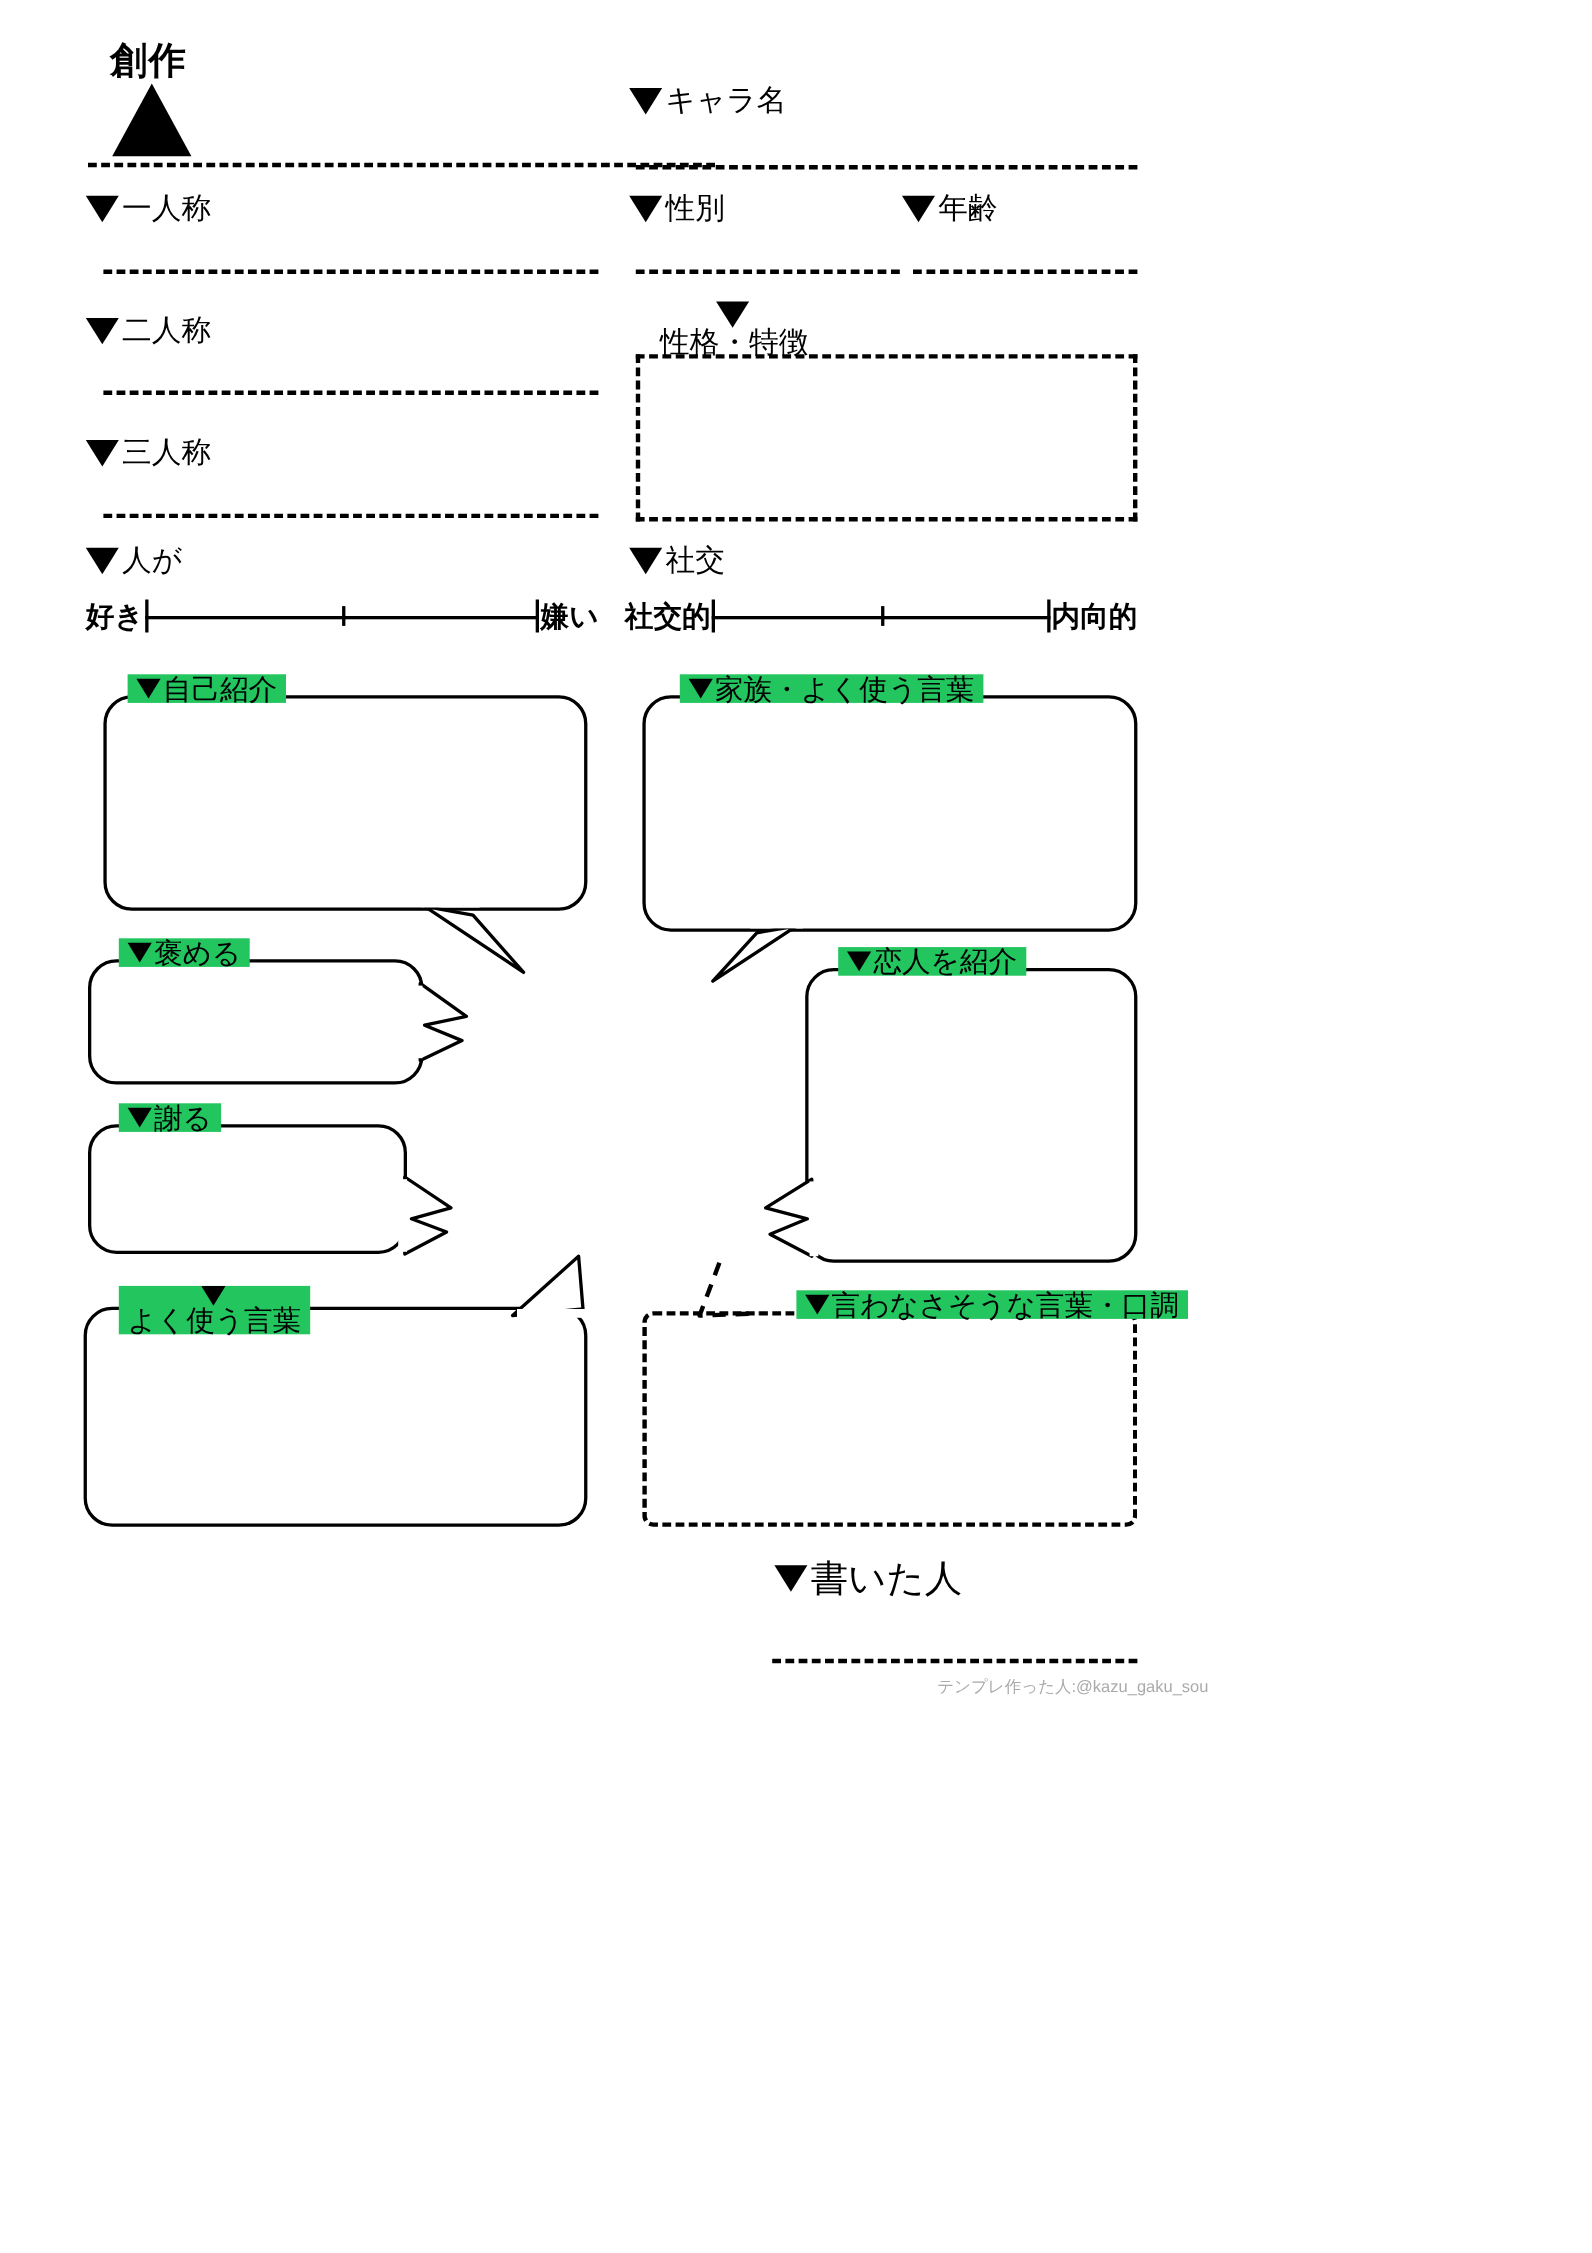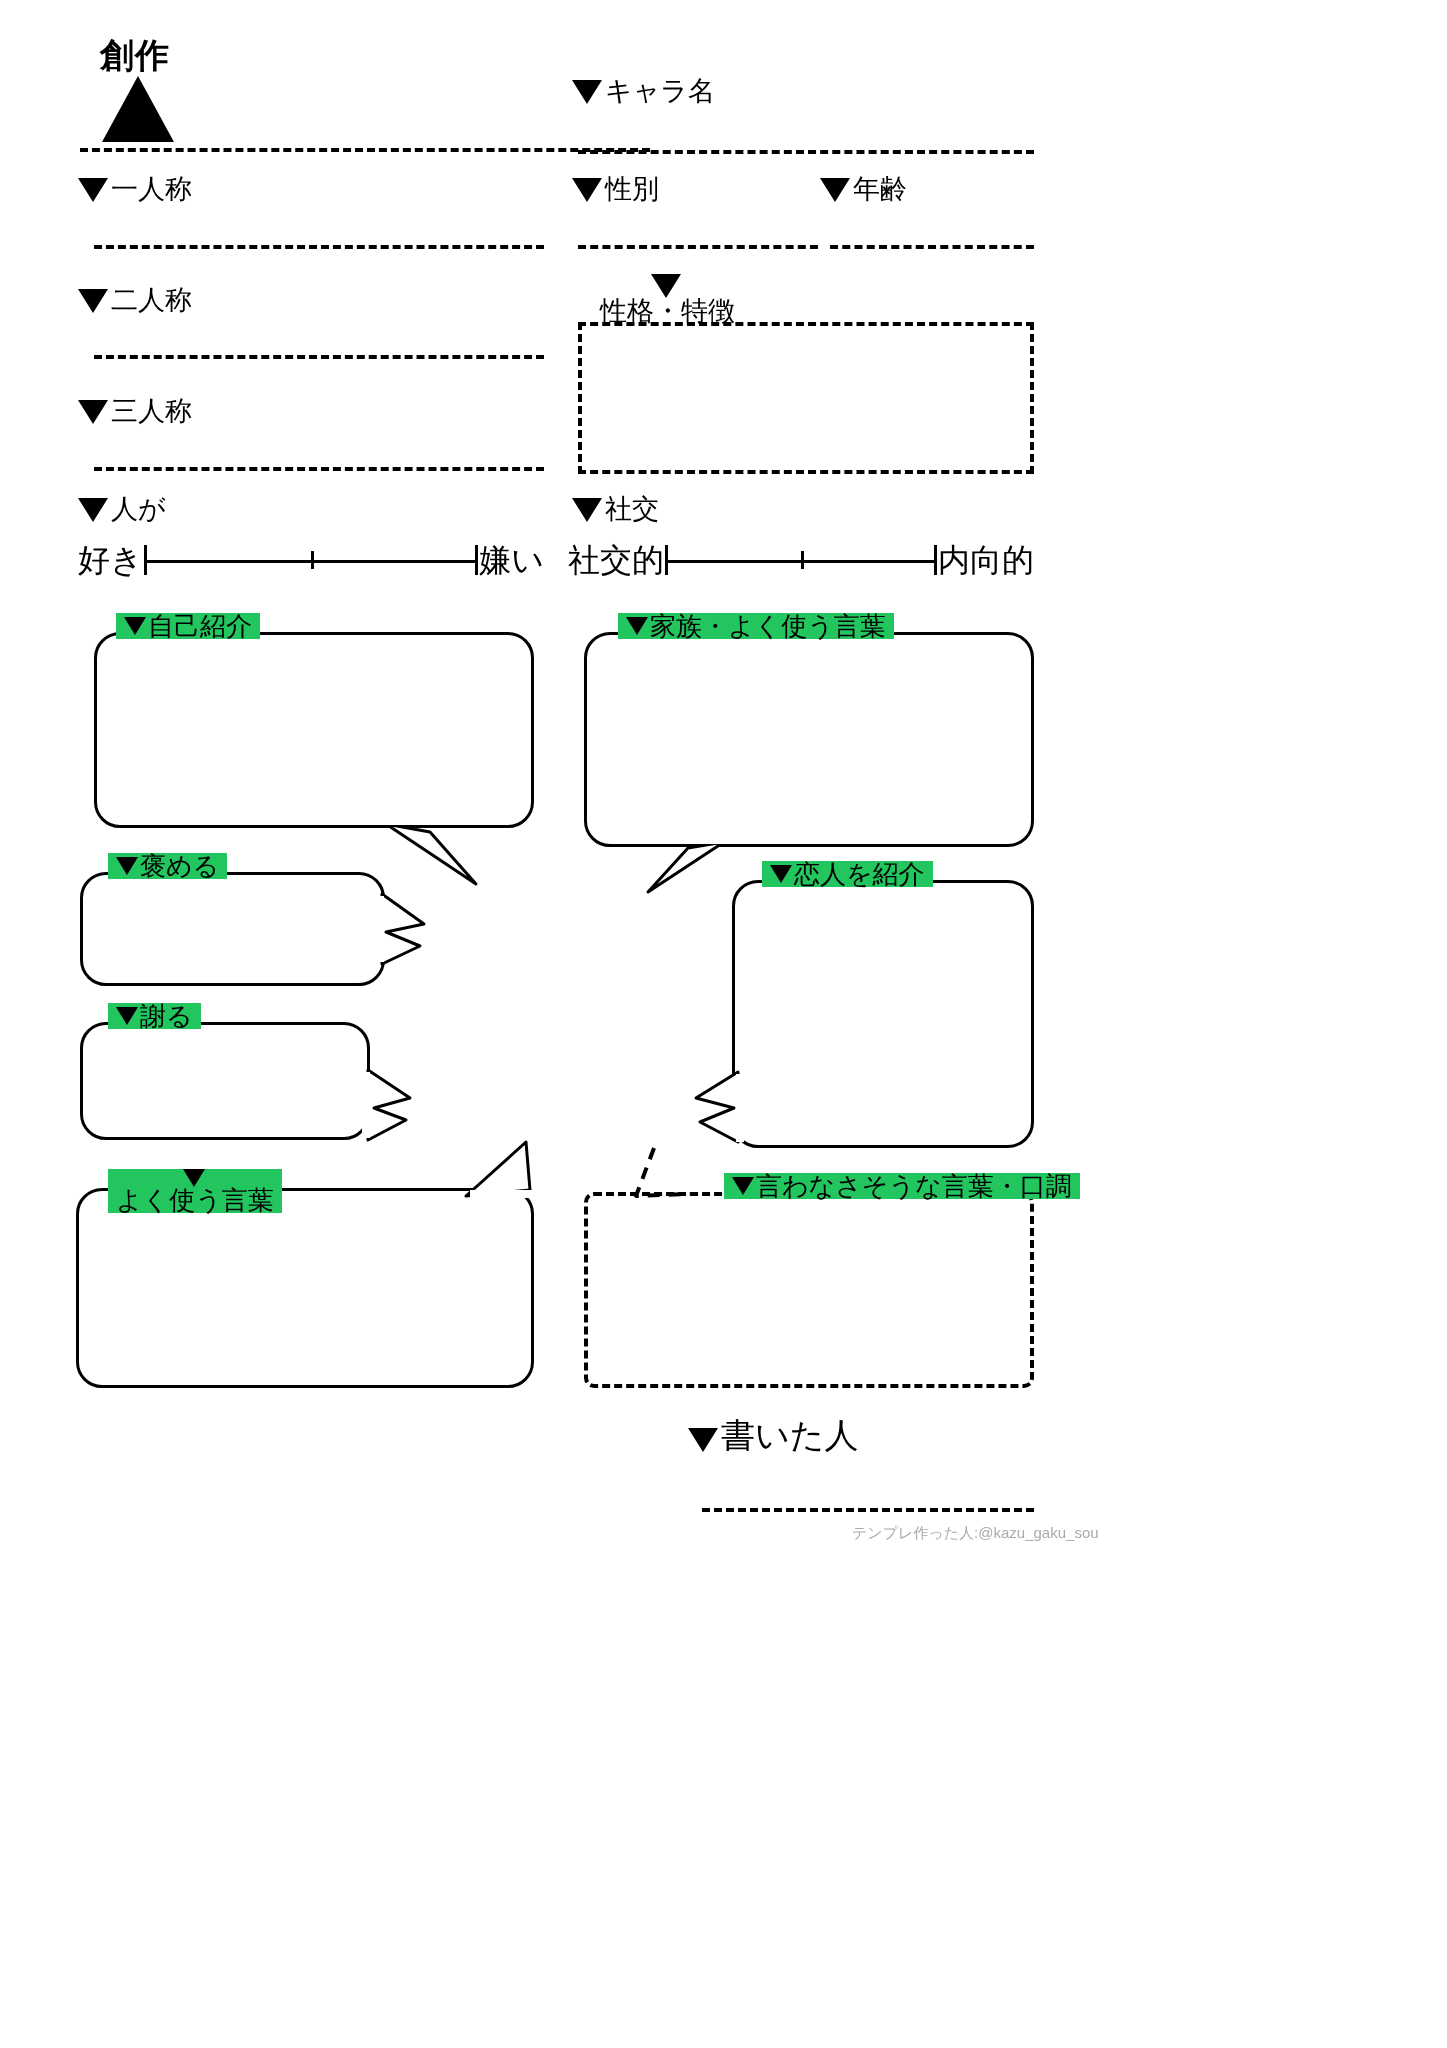--- a/index.html
+++ b/index.html
@@ -59,21 +59,21 @@
     margin-right: 3px;
     flex: 0 0 auto;
   }
   .tri-down.sm {
     border-left-width: 11px; border-right-width: 11px; border-top-width: 18px;
     margin-right: 2px;
   }
 
   
   .scale-row { display: flex; align-items: center; }
-  .scale-cap { font-size: 32px; white-space: nowrap; line-height: 1; }
+  .scale-cap { font-size: 26px; white-space: nowrap; line-height: 1; font-weight: bold; }
   .scale-track {
     position: relative;
     flex: 1 1 auto;
     height: 34px;
     margin: 0 1px;
   }
   .scale-track::before {
     content: "";
     position: absolute;
     left: 0; right: 0; top: 50%;
@@ -297,21 +297,21 @@
     <div class="bbody"></div>
     <div class="blabel" style="left:140px;">
       <span class="tri-down sm"></span>
       <span>言わなさそうな言葉・口調</span>
     </div>
     <svg class="tail" style="left:46px; top:-46px;" width="80" height="56" viewBox="0 0 80 56">
       <path d="M24,2 L6,50 L60,48" fill="none" stroke="#000" stroke-width="4" stroke-dasharray="12 9" stroke-linejoin="round"></path>
     </svg>
   </div>
 
-  <div class="abs field-label" style="left:688px; top:1418px; font-size:34px;align-items:flex-end;">
+  <div class="abs field-label" style="left:704px; top:1418px; font-size:34px;">
     <span class="tri-down"></span>
     <span>書いた人</span>
   </div>
   <div class="abs dash-rule" style="left:702px; top:1508px; width:332px;"></div>
 
   <div id="credit" style="left:852px; top:1524px;">テンプレ作った人:@kazu_gaku_sou</div>
 
 </div>
 
 </body></html>

